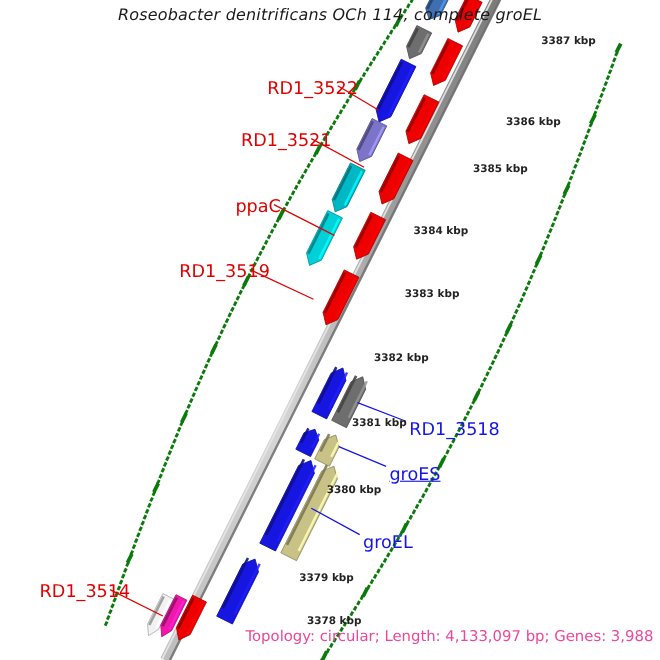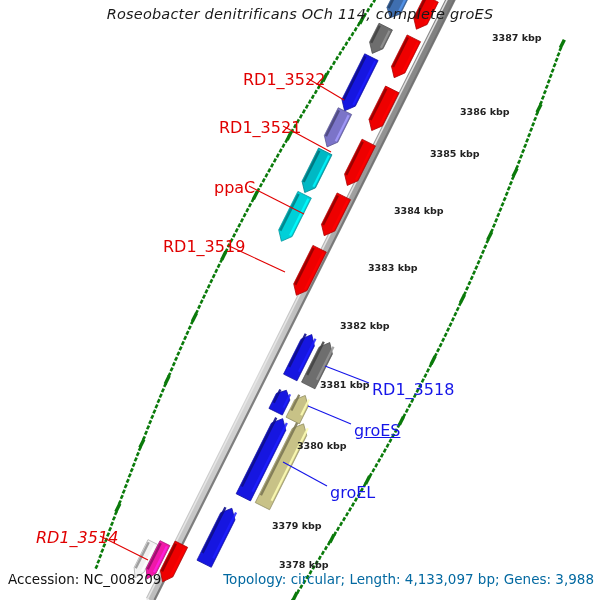--- a/index.html
+++ b/index.html
@@ -16,21 +16,21 @@
     font-family:"DejaVu Sans","Liberation Sans",sans-serif;
     font-style:italic;font-size:14.5px;color:#1a1a1a;letter-spacing:.2px;
     white-space:nowrap;z-index:40;
   }
   .footer-left{
     position:absolute;left:8px;top:571px;
     font-size:13.5px;color:#111;white-space:nowrap;z-index:40;
   }
   .footer-right{
     position:absolute;right:6px;top:571px;
-    font-size:13.5px;color:#0369a1;white-space:nowrap;z-index:40;
+    font-size:13.5px;color:#ec4899;white-space:nowrap;z-index:40;
   }
 
   .tick-label{
     position:absolute;font-size:9.5px;font-weight:bold;color:#222;
     white-space:nowrap;z-index:30;
   }
   .gene-label{
     position:absolute;font-size:16px;white-space:nowrap;z-index:35;
   }
   .gene-label.left{color:#e00000;}
@@ -418,40 +418,39 @@
         <line x1="283" y1="126" x2="331" y2="152" stroke="#e00000" stroke-width="1.1"></line>
         <line x1="249" y1="186" x2="304" y2="214" stroke="#e00000" stroke-width="1.1"></line>
         <line x1="227" y1="245" x2="285" y2="272" stroke="#e00000" stroke-width="1.1"></line>
         <line x1="100" y1="536" x2="148" y2="560" stroke="#e00000" stroke-width="1.1"></line>
         <line x1="369" y1="383" x2="325" y2="366" stroke="#1515e8" stroke-width="1.1"></line>
         <line x1="351" y1="424" x2="308" y2="406" stroke="#1515e8" stroke-width="1.1"></line>
         <line x1="327" y1="486" x2="283" y2="462" stroke="#1515e8" stroke-width="1.1"></line>
       </g>
   </svg>
 
-  <div class="title">Roseobacter denitrificans OCh 114, complete groES</div>
+  <div class="title">Roseobacter denitrificans OCh 114, complete groEL</div>
 
   <div id="tick-labels">
       <div class="tick-label" style="left: 492px; top: 32px;">3387 kbp</div>
       <div class="tick-label" style="left: 460px; top: 106px; text-align: right;">3386 kbp</div>
       <div class="tick-label" style="left: 430px; top: 148px;">3385 kbp</div>
-      <div class="tick-label" style="left: 394px; top: 205px;">3384 kbp</div>
+      <div class="tick-label" style="left: 376px; top: 205px;">3384 kbp</div>
       <div class="tick-label" style="left: 368px; top: 262px;">3383 kbp</div>
       <div class="tick-label" style="left: 340px; top: 320px;">3382 kbp</div>
       <div class="tick-label" style="left: 320px; top: 379px;">3381 kbp</div>
       <div class="tick-label" style="left: 297px; top: 440px;">3380 kbp</div>
       <div class="tick-label" style="left: 272px; top: 488px; margin-top: 32px;">3379 kbp</div>
       <div class="tick-label" style="left: 245px; top: 559px; margin-left: 34px;">3378 kbp</div>
     </div>
   <div id="gene-label-group">
       <div class="gene-label left" style="left: 243px; top: 70px;">RD1_3522</div>
       <div class="gene-label left" style="left: 219px; top: 118px;">RD1_3521</div>
       <div class="gene-label left" style="left: 214px; top: 178px;">ppaC</div>
       <div class="gene-label left" style="left: 163px; top: 237px; text-align: center;">RD1_3519</div>
-      <div class="gene-label left" style="left: 36px; top: 528px; font-style: italic;">RD1_3514</div>
+      <div class="gene-label left" style="left: 36px; top: 528px;">RD1_3514</div>
       <div class="gene-label right" style="left: 372px; top: 380px;">RD1_3518</div>
       <div class="gene-label right" style="left: 354px; top: 421px; text-decoration: underline;">groES</div>
       <div class="gene-label right" style="left: 330px; top: 483px;">groEL</div>
     </div>
 
-  <div class="footer-left">Accession: NC_008209</div>
   <div class="footer-right">Topology: circular; Length: 4,133,097 bp; Genes: 3,988</div>
 </div>
 
 </body></html>

